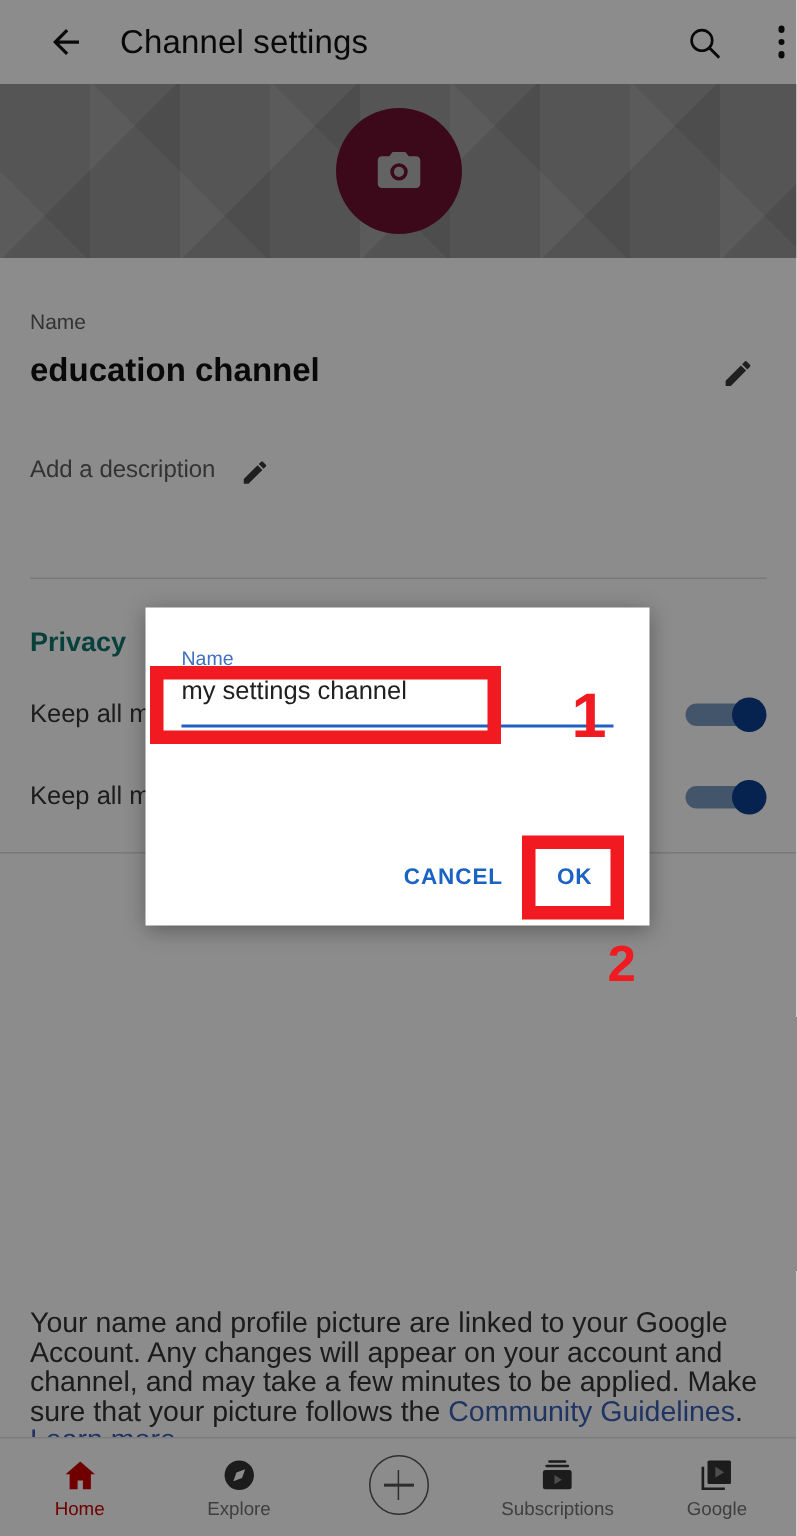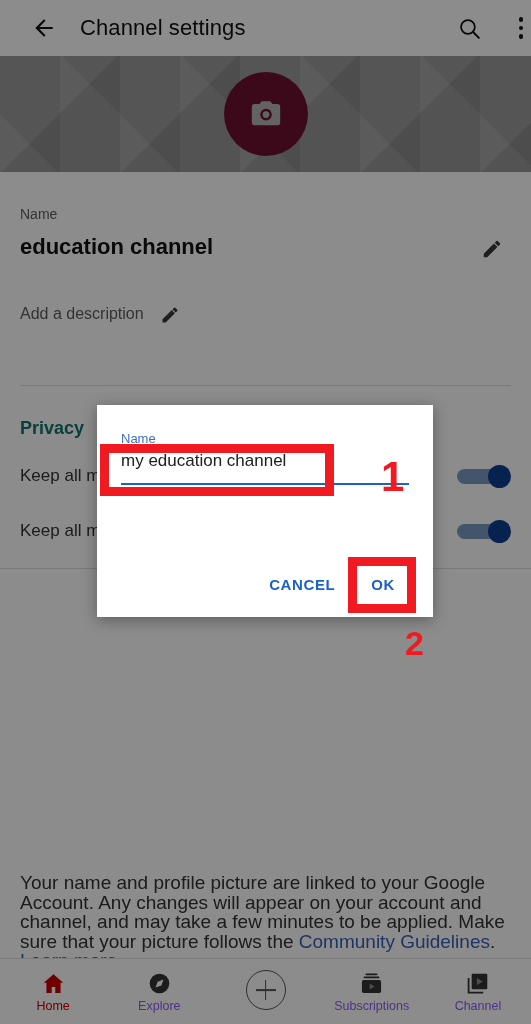--- a/index.html
+++ b/index.html
@@ -132,21 +132,21 @@
     width: 531px; height: 66px;
     background: #ffffff;
     border-top: 1px solid #e2e2e2;
     display: flex; align-items: center;
   }
   .nav-item {
     flex: 1; height: 66px;
     display: flex; flex-direction: column;
     align-items: center; justify-content: center; gap: 3px;
   }
-  .nav-label { font-size: 12.5px; color: #8b5cf6; }
+  .nav-label { font-size: 12.5px; color: #737373; }
   .nav-item.active .nav-label { color: #cc0000; }
   .nav-icon { height: 26px; display: flex; align-items: center; justify-content: center; }
   .nav-icon svg { display: block; }
   #create-circle {
     width: 40px; height: 40px; border-radius: 50%;
     border: 1.6px solid #555; position: relative;
   }
   #create-circle::before, #create-circle::after {
     content: ""; position: absolute; background: #555;
   }
@@ -341,34 +341,34 @@
       </div>
 
       <div class="nav-item">
         <div class="nav-icon">
           <svg width="25" height="25" viewBox="0 0 24 24">
             <path d="M2.6 6.6h1.7v13.2h13.2v1.7H2.6z" fill="#333"></path>
             <rect x="6.4" y="2.6" width="15" height="15" rx="1" fill="#333"></rect>
             <path d="M11.4 6.6l5.6 3.5-5.6 3.5z" fill="#8d8d8d"></path>
           </svg>
         </div>
-        <div class="nav-label">Channel</div>
+        <div class="nav-label">Google</div>
       </div>
 
     </div>
   </div>
 
   <div id="scrim"></div>
 
   <div id="blue-long-line"></div>
 
   <div id="dialog">
     <div id="dlg-name-label">Name</div>
     <div id="dlg-input-wrap">
-      <div id="dlg-input-value" placeholder="Name">my education channel</div>
+      <div id="dlg-input-value" placeholder="Name">my settings channel</div>
       <div id="dlg-input-underline"></div>
     </div>
     <div id="dlg-actions">
       <button class="dlg-btn">CANCEL</button>
       <button class="dlg-btn">OK</button>
     </div>
   </div>
 
   <div class="anno-box" id="anno-box-1"></div>
   <div class="anno-num" id="anno-num-1">1</div>

